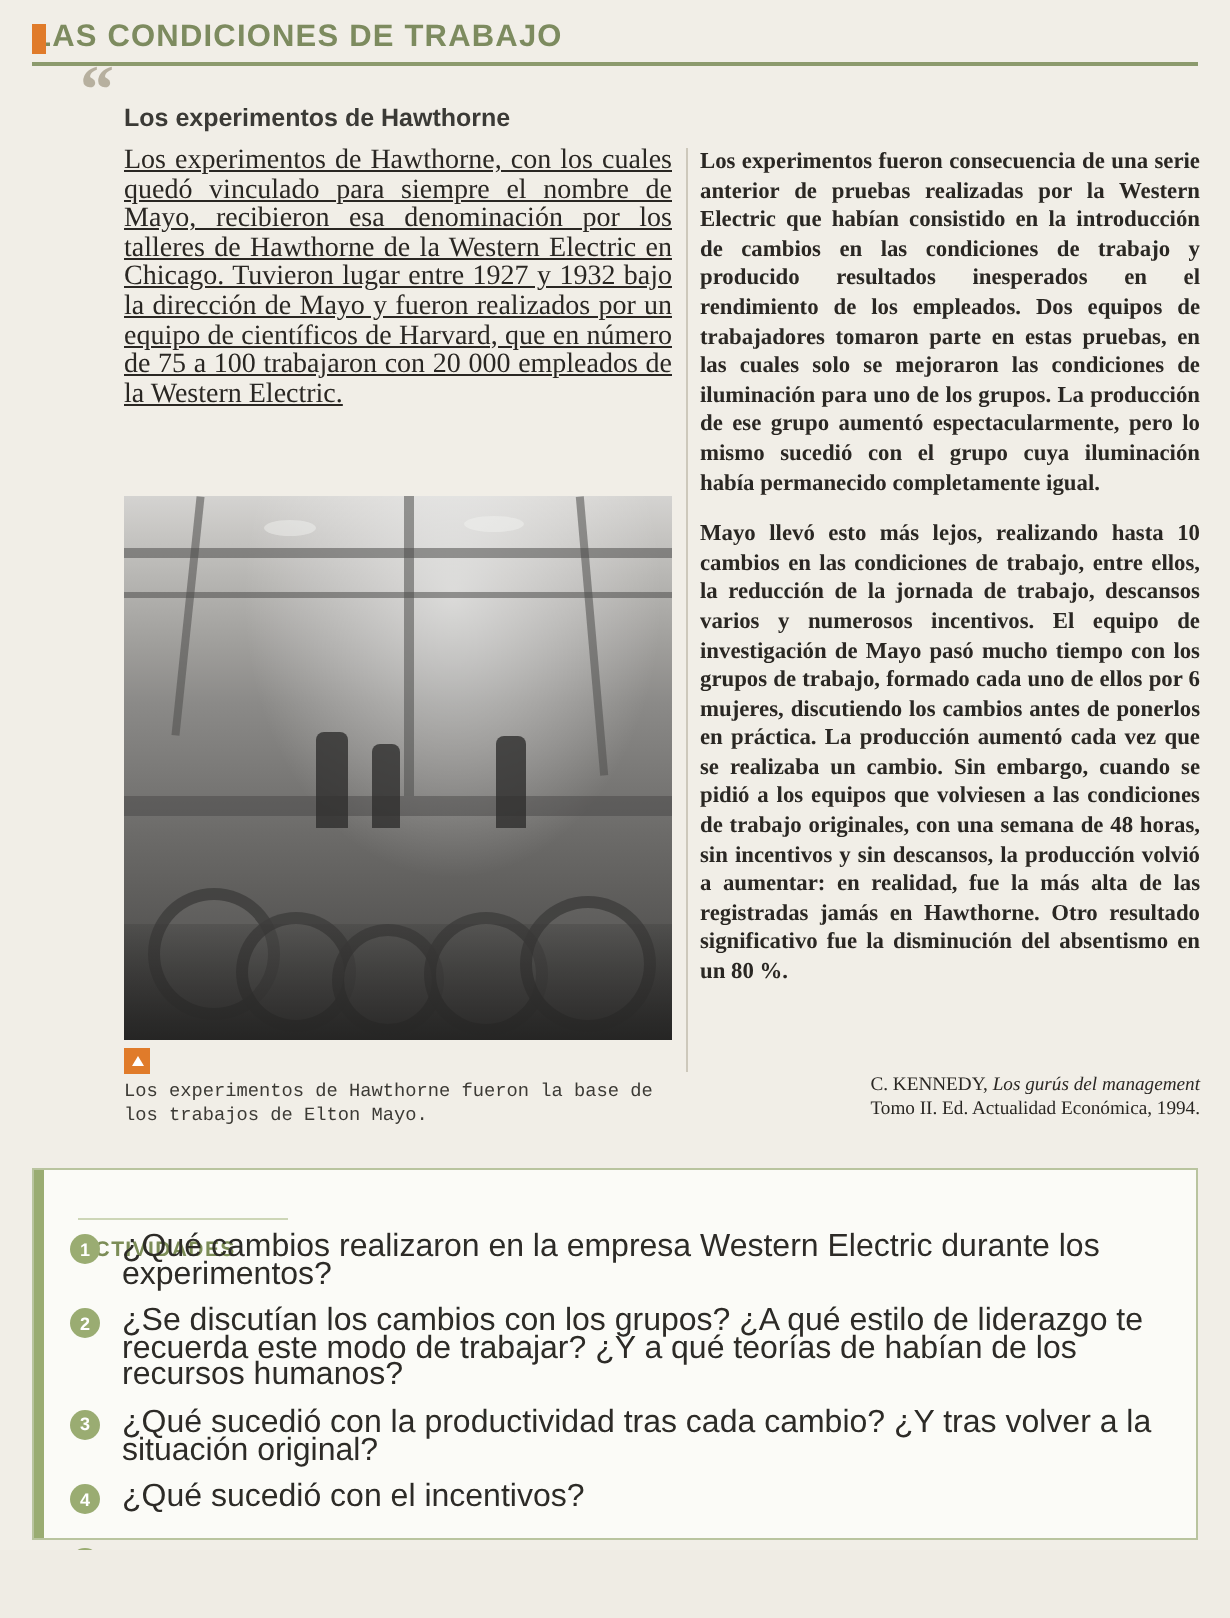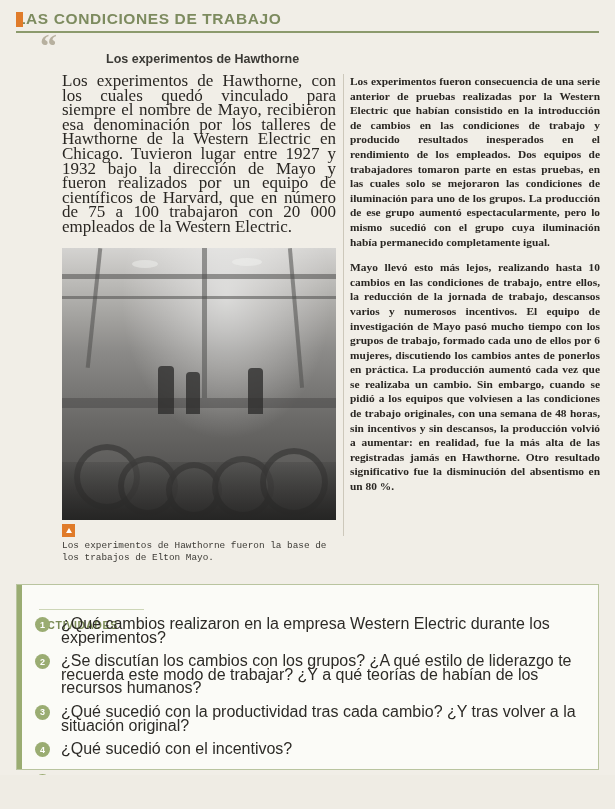--- a/index.html
+++ b/index.html
@@ -45,28 +45,28 @@
     color:#b7b09f;
     font-weight:bold;
   }
   
   .section-heading{
     position:absolute;left:62px;top:52px;
     font-family:"Liberation Sans", sans-serif;
     font-weight:bold;
     font-size:12.5px;
     color:#3b3a36;
-    margin-left:44px;
   }
   
   .col-left{
     position:absolute;left:62px;top:74px;width:274px;
-    font-size:17px;line-height:14.6px;
+    font-size:14px;line-height:14.6px;
     text-align:justify;
     color:#2a2723;
+    text-decoration:underline;
   }
   .col-right{
     position:absolute;left:350px;top:74px;width:250px;
     font-size:11.4px;line-height:14.6px;
     text-align:justify;
     color:#2a2723;
     font-weight:bold;
   }
   .col-right p{margin:0 0 11px 0;}
   .col-left p{margin:0;}
@@ -222,20 +222,25 @@
       <div class="ph-wheel" style="left:104px;top:214px;width:44px;height:44px;"></div>
       <div class="ph-wheel" style="left:150px;top:208px;width:50px;height:50px;"></div>
       <div class="ph-wheel" style="left:198px;top:200px;width:56px;height:56px;"></div>
       <div class="ph-floor"></div>
     </div>
   </div>
 
   <div class="cap-arrow"></div>
   <div class="caption">Los experimentos de Hawthorne fueron la base de los trabajos de Elton Mayo.</div>
 
+  <div class="source">
+    <span class="sc">C. KENNEDY,</span>
+    <span class="it">Los gurús del management</span><br>
+    <span>Tomo II. Ed. Actualidad Económica, 1994.</span>
+  </div>
 
   <div class="activities">
     <div class="act-bar"></div>
     <div class="act-title">ACTIVIDADES</div>
     <div class="act-title-rule"></div>
     <div class="act-list">
 
       <div class="act-item">
         <span class="act-num">1</span>
         <span class="act-text">¿Qué cambios realizaron en la empresa Western Electric durante los experimentos?</span>

